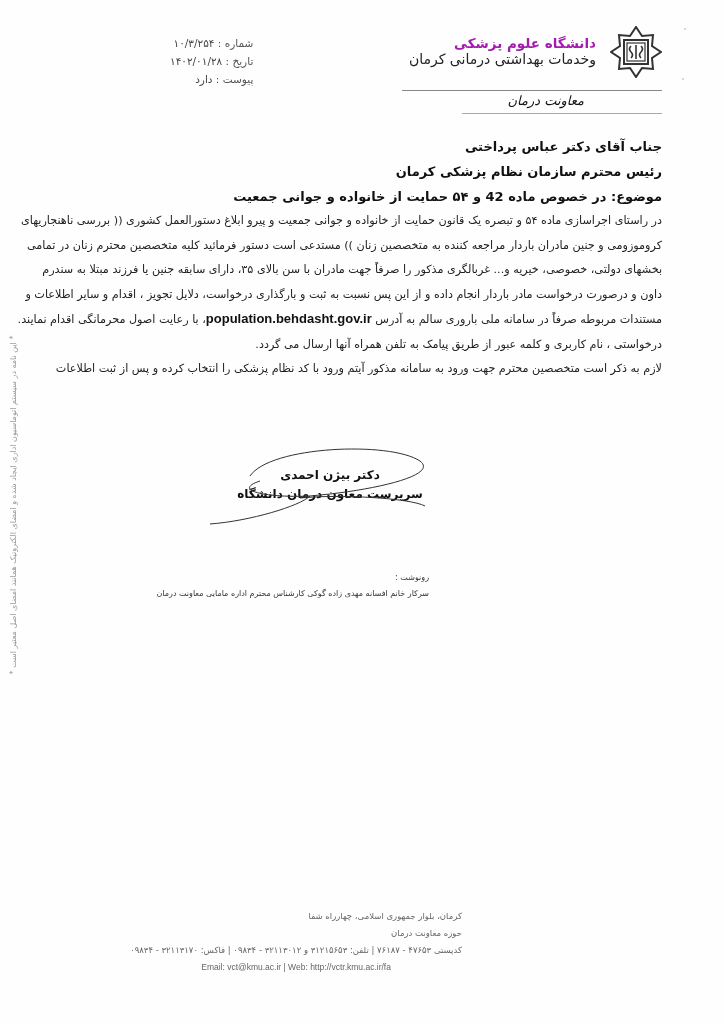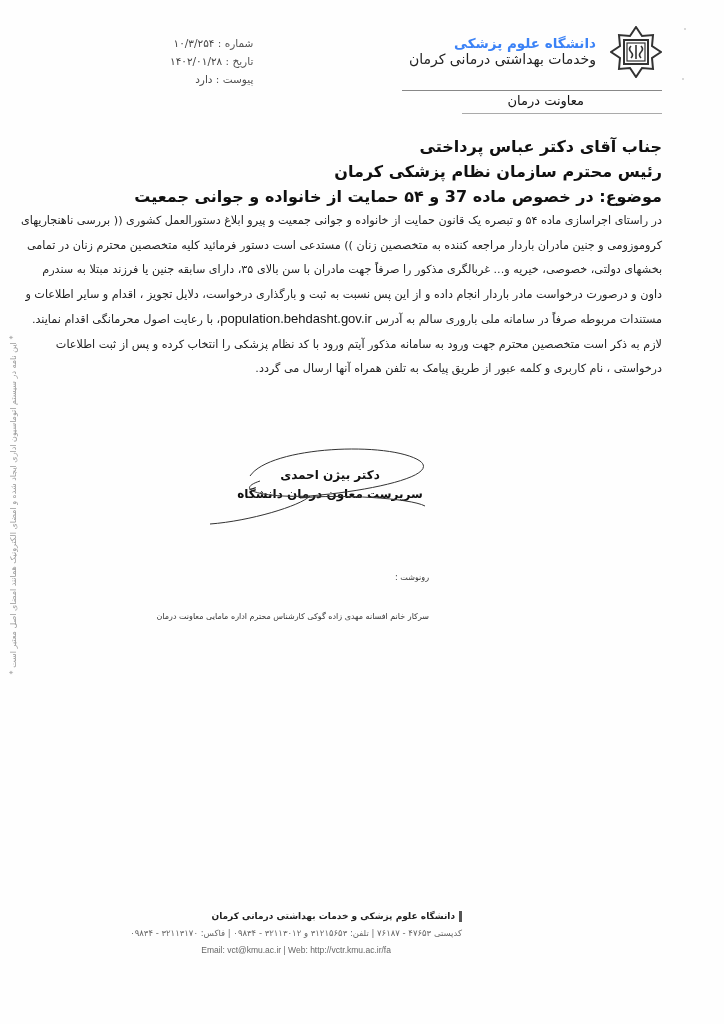--- a/index.html
+++ b/index.html
@@ -4,49 +4,49 @@
   <style>
     * { box-sizing: border-box; margin: 0; padding: 0; }
     html, body { width: 724px; height: 1024px; background: #fdfdfd; overflow: hidden; }
     body { position: relative; font-family: "DejaVu Sans", sans-serif; color: #1a1a1a; }
     .page { position: absolute; inset: 0; background: #fefefe; }
 
     
     .brand { position: absolute; top: 18px; right: 62px; width: 260px; height: 70px; direction: rtl; }
     .logo { position: absolute; right: 0; top: 8px; width: 52px; height: 52px; }
     .brand-text { position: absolute; right: 66px; top: 16px; text-align: right; }
-    .brand-title { font-size: 13.5px; font-weight: bold; color: #3b82f6; line-height: 18px; white-space: nowrap; }
+    .brand-title { font-size: 13.5px; font-weight: bold; color: #a21caf; line-height: 18px; white-space: nowrap; }
     .brand-sub { font-size: 14px; color: #222; line-height: 14px; white-space: nowrap; }
 
     .dept-line-top { position: absolute; top: 90px; right: 62px; width: 260px; height: 1px; background: #888; }
-    .dept { position: absolute; top: 93px; right: 140px; font-size: 13px; color: #111; direction: rtl; }
+    .dept { position: absolute; top: 93px; right: 140px; font-size: 13px; color: #111; direction: rtl; font-style: italic; }
     .dept-line-bot { position: absolute; top: 113px; right: 62px; width: 200px; height: 1px; background: #aaa; }
 
     
     .meta { position: absolute; top: 34px; left: 170px; direction: rtl; text-align: right; font-size: 10.5px; color: #444; line-height: 18px; }
     .meta-row { white-space: nowrap; }
     .meta-label { color: #555; }
 
     
     .content { position: absolute; top: 134px; right: 62px; width: 614px; direction: rtl; text-align: right; }
-    .bold-line { font-size: 16px; font-weight: bold; color: #111; line-height: 25px; white-space: nowrap; }
+    .bold-line { font-size: 13px; font-weight: bold; color: #111; line-height: 25px; white-space: nowrap; }
     .para { font-size: 11.2px; color: #222; line-height: 24.5px; text-align: justify; }
     .para-line { white-space: nowrap; display: block; }
-    .url { font-family: "Liberation Sans", sans-serif; font-size: 13px; color: #111; direction: ltr; unicode-bidi: embed; }
+    .url { font-family: "Liberation Sans", sans-serif; font-size: 13px; color: #111; direction: ltr; unicode-bidi: embed; font-weight: bold; }
 
     
     .signature { position: absolute; top: 466px; left: 230px; direction: rtl; text-align: center; width: 200px; }
     .sig-name { font-size: 12px; font-weight: bold; color: #111; line-height: 19px; }
     .sig-title { font-size: 12px; font-weight: bold; color: #111; line-height: 19px; }
     .sig-scribble { position: absolute; left: -40px; top: -30px; width: 260px; height: 90px; pointer-events: none; }
 
     
     .cc { position: absolute; top: 570px; right: 295px; direction: rtl; font-size: 8px; color: #333; line-height: 16px; }
     .cc-label { white-space: nowrap; }
-    .cc-text { white-space: nowrap; margin-top: 23px; }
+    .cc-text { white-space: nowrap; }
 
     
     .side-note { position: absolute; left: 6px; top: 300px; width: 14px; height: 410px; }
     .side-note span { position: absolute; left: 50%; top: 50%; transform: translate(-50%, -50%) rotate(-90deg); white-space: nowrap; font-size: 8px; color: #999; direction: rtl; }
 
     
     .footer { position: absolute; top: 908px; right: 262px; direction: rtl; text-align: right; font-size: 8.5px; color: #666; line-height: 17px; }
     .footer-title { font-size: 9px; font-weight: bold; color: #222; white-space: nowrap; }
     .footer-title::before { content: ""; display: inline-block; width: 3px; height: 11px; background: #555; margin-left: 4px; vertical-align: middle; }
     .footer-line { white-space: nowrap; }
@@ -86,32 +86,32 @@
     </div>
     <div class="meta-row">
       <span class="meta-label">پیوست :</span>
       <span>دارد</span>
     </div>
   </div>
 
   <div class="content">
     <div class="bold-line">جناب آقای دکتر عباس پرداختی</div>
     <div class="bold-line">رئیس محترم سازمان نظام پزشکی کرمان</div>
-    <div class="bold-line">موضوع: در خصوص ماده 37 و ۵۴ حمایت از خانواده و جوانی جمعیت</div>
+    <div class="bold-line">موضوع: در خصوص ماده 42 و ۵۴ حمایت از خانواده و جوانی جمعیت</div>
     <div class="para">
       <span class="para-line">در راستای اجراسازی ماده ۵۴ و تبصره یک قانون حمایت از خانواده و جوانی جمعیت و پیرو ابلاغ دستورالعمل کشوری (( بررسی ناهنجاریهای</span>
       <span class="para-line">کروموزومی و جنین مادران باردار مراجعه کننده به متخصصین زنان )) مستدعی است دستور فرمائید کلیه متخصصین محترم زنان در تمامی</span>
       <span class="para-line">بخشهای دولتی، خصوصی، خیریه و... غربالگری مذکور را صرفاً جهت مادران با سن بالای ۳۵، دارای سابقه جنین یا فرزند مبتلا به سندرم</span>
       <span class="para-line">داون و درصورت درخواست مادر باردار انجام داده و از این پس نسبت به ثبت و بارگذاری درخواست، دلایل تجویز ، اقدام و سایر اطلاعات و</span>
       <span class="para-line">
         <span>مستندات مربوطه صرفاً در سامانه ملی باروری سالم به آدرس</span>
         <span class="url">population.behdasht.gov.ir</span><span>، با رعایت اصول محرمانگی اقدام نمایند.</span>
       </span>
+      <span class="para-line">درخواستی ، نام کاربری و کلمه عبور  از طریق پیامک به تلفن همراه آنها ارسال می گردد.</span>
       <span class="para-line">لازم به ذکر است متخصصین محترم جهت ورود به سامانه مذکور آیتم ورود با کد نظام پزشکی را  انتخاب کرده و پس از ثبت اطلاعات</span>
-      <span class="para-line">درخواستی ، نام کاربری و کلمه عبور  از طریق پیامک به تلفن همراه آنها ارسال می گردد.</span>
     </div>
   </div>
 
   <div class="signature">
     <svg class="sig-scribble" viewBox="0 0 260 90">
       <path d="M60 40 C80 10, 200 5, 230 25 C250 40, 180 55, 120 60 C80 62, 40 55, 70 45 M120 60 C110 70, 60 85, 20 88 M110 62 C150 58, 220 62, 235 70" fill="none" stroke="#333" stroke-width="1"></path>
     </svg>
     <div class="sig-name">دکتر بیژن احمدی</div>
     <div class="sig-title">سرپرست معاون درمان دانشگاه</div>
   </div>
@@ -119,20 +119,21 @@
   <div class="cc">
     <div class="cc-label">رونوشت :</div>
     <div class="cc-text">سرکار خانم افسانه مهدی زاده گوکی کارشناس محترم اداره مامایی معاونت درمان</div>
   </div>
 
   <div class="side-note">
     <span>* این نامه در سیستم اتوماسیون اداری ایجاد شده و امضای الکترونیک همانند امضای اصل معتبر است *</span>
   </div>
 
   <div class="footer">
-    <div class="footer-title">دانشگاه علوم پزشکی و خدمات بهداشتی درمانی کرمان</div>
+    <div class="footer-line">کرمان، بلوار جمهوری اسلامی، چهارراه شفا</div>
+    <div class="footer-line">حوزه معاونت درمان</div>
     <div class="footer-line">کدپستی  ۴۷۶۵۳ - ۷۶۱۸۷  |  تلفن: ۳۱۲۱۵۶۵۳ و ۳۲۱۱۳۰۱۲ - ۰۹۸۳۴  |  فاکس: ۳۲۱۱۳۱۷۰ - ۰۹۸۳۴</div>
     <div class="footer-email">Email: vct@kmu.ac.ir | Web: http://vctr.kmu.ac.ir/fa</div>
   </div>
 
   <div class="scan-dot" style="top:28px;right:38px;"></div>
   <div class="scan-dot" style="top:78px;right:40px;"></div>
 </div>
 
 </body></html>

